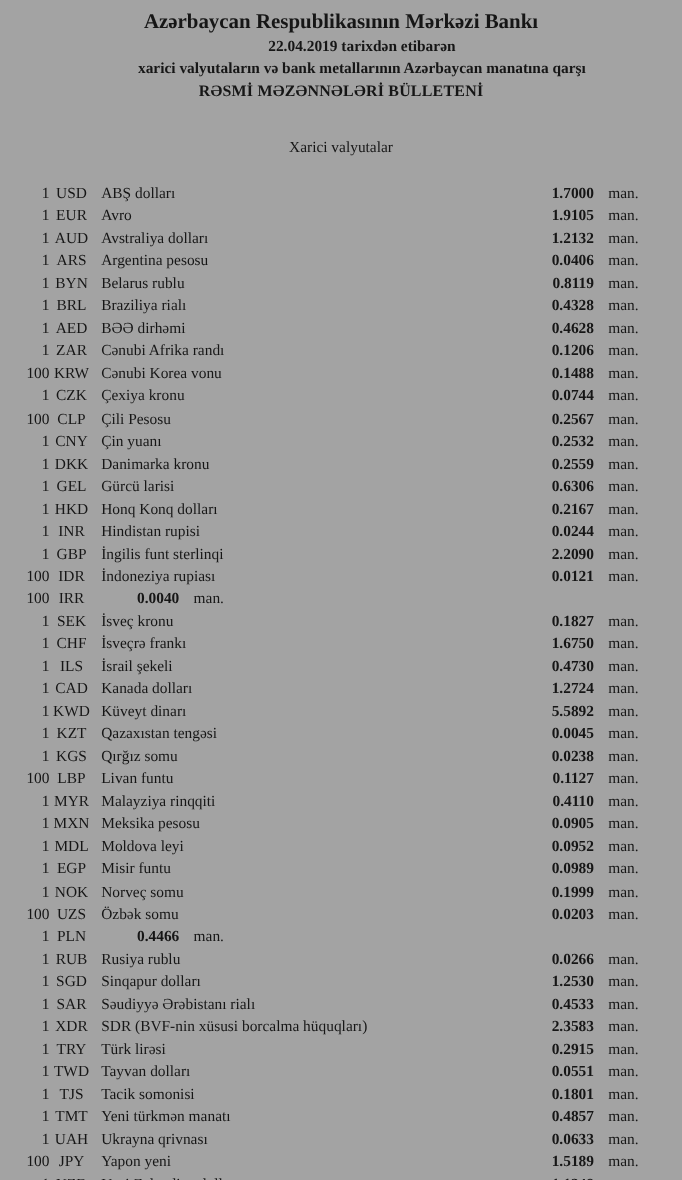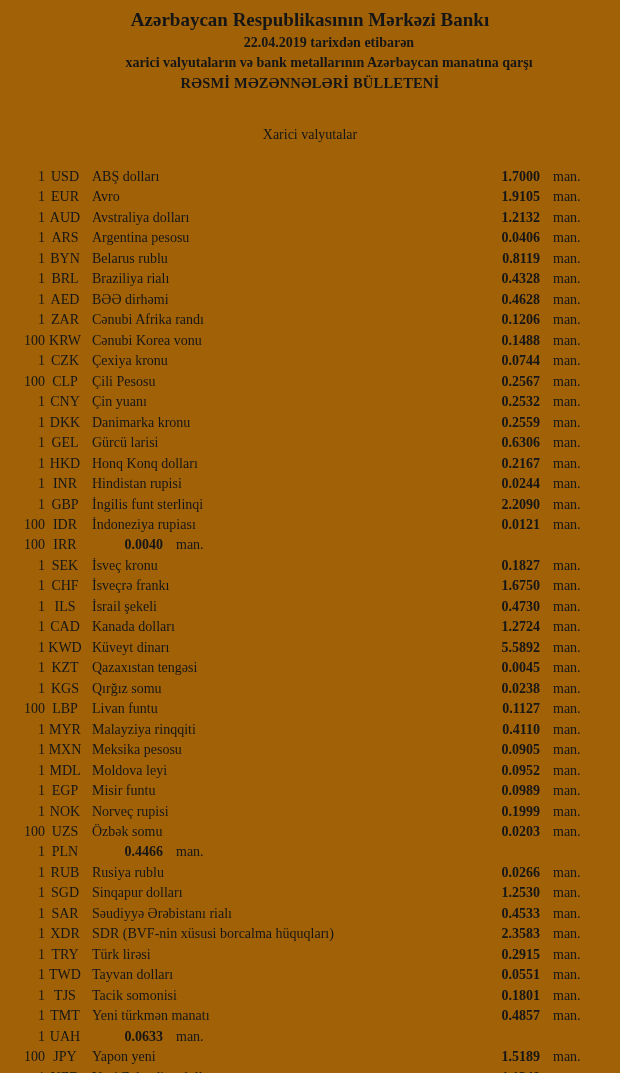--- a/index.html
+++ b/index.html
@@ -4,21 +4,21 @@
 <style>
   html, body {
     margin: 0;
     padding: 0;
     background: #ffffff;
   }
   .page {
     position: relative;
     width: 620px;
     height: 1073px;
-    background: #a16207;
+    background: #a3a3a3;
     color: #161616;
     font-family: "Liberation Serif", "DejaVu Serif", serif;
     overflow: hidden;
   }
   .header {
     text-align: center;
     padding-top: 7px;
   }
   .bank-title {
     font-size: 19px;
@@ -343,21 +343,21 @@
     <span class="qty">1</span>
     <span class="code">EGP</span>
     <span class="name">Misir funtu</span>
     <span class="rate">0.0989</span>
     <span class="man">man.</span>
   </div>
 
   <div class="row">
     <span class="qty">1</span>
     <span class="code">NOK</span>
-    <span class="name">Norveç rupisi</span>
+    <span class="name">Norveç somu</span>
     <span class="rate">0.1999</span>
     <span class="man">man.</span>
   </div>
 
   <div class="row">
     <span class="qty">100</span>
     <span class="code">UZS</span>
     <span class="name">Özbək somu</span>
     <span class="rate">0.0203</span>
     <span class="man">man.</span>
@@ -430,20 +430,21 @@
     <span class="qty">1</span>
     <span class="code">TMT</span>
     <span class="name">Yeni türkmən manatı</span>
     <span class="rate">0.4857</span>
     <span class="man">man.</span>
   </div>
 
   <div class="row">
     <span class="qty">1</span>
     <span class="code">UAH</span>
+    <span class="name">Ukrayna qrivnası</span>
     <span class="rate">0.0633</span>
     <span class="man">man.</span>
   </div>
 
   <div class="row">
     <span class="qty">100</span>
     <span class="code">JPY</span>
     <span class="name">Yapon yeni</span>
     <span class="rate">1.5189</span>
     <span class="man">man.</span>

